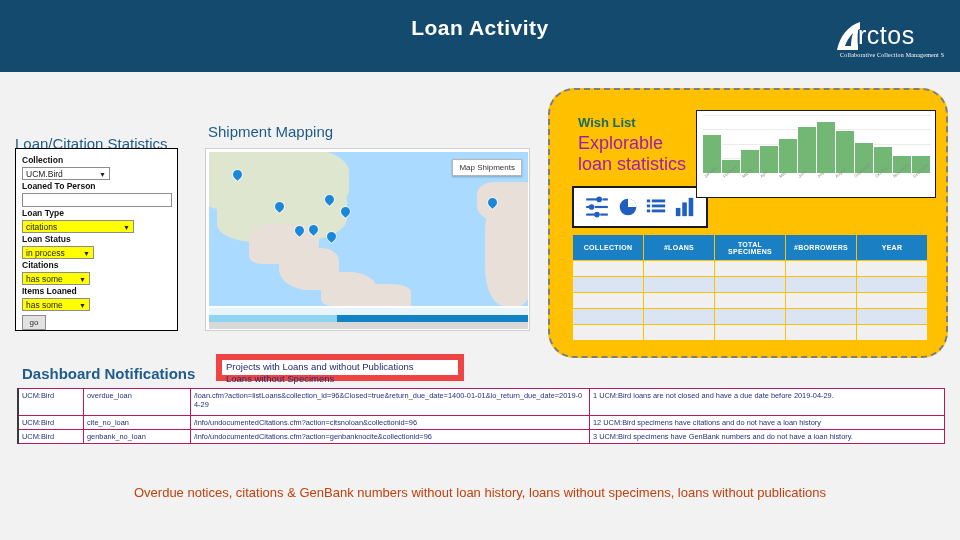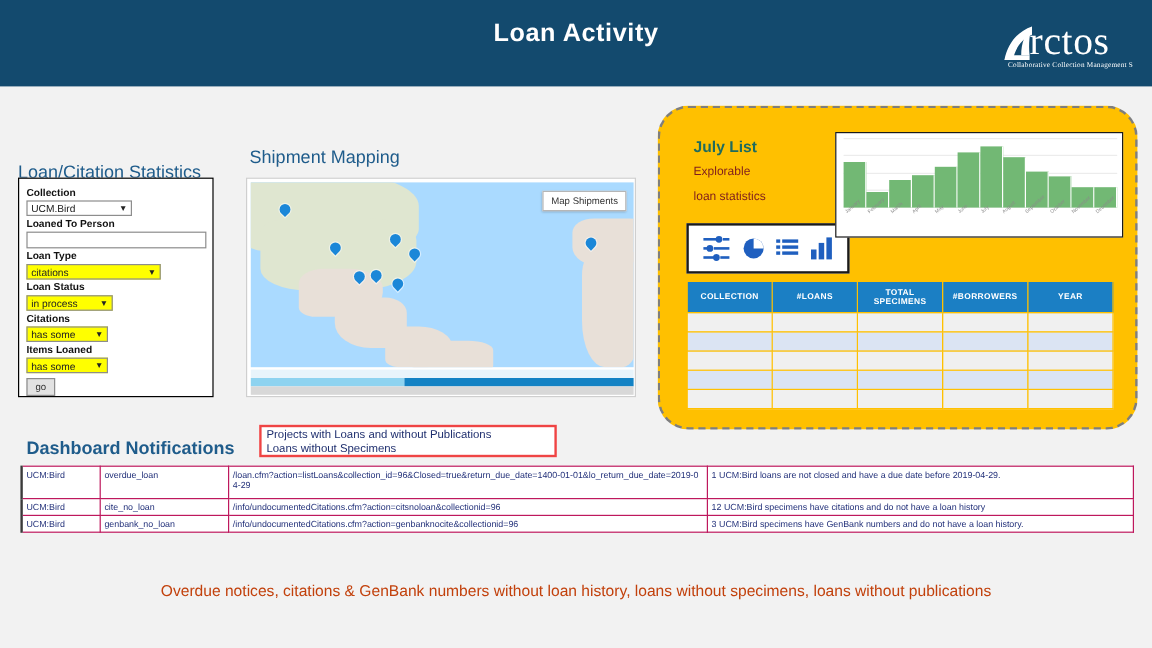--- a/index.html
+++ b/index.html
@@ -40,22 +40,22 @@
     text-align: left;
   }
   .logo-mark {
     position: absolute;
     left: 2px; top: 2px;
     width: 34px; height: 34px;
   }
   .logo-word {
     position: absolute;
     left: 26px; top: 2px;
-    font-family: Liberation Serif, serif;
-    font-size: 33px;
+    font-family: Liberation Sans, sans-serif;
+    font-size: 25px;
     letter-spacing: 0.5px;
     color: #ffffff;
     line-height: 30px;
   }
   .logo-tag {
     position: absolute;
     left: 8px; top: 34px;
     font-family: "Liberation Serif", serif;
     font-size: 6px;
     color: #ffffff;
@@ -205,22 +205,22 @@
     left: 28px; top: 22px;
     width: 120px;
   }
   .wish-title {
     font-size: 13px;
     color: #1f6b5e;
     font-weight: bold;
     line-height: 21px;
   }
   .wish-sub {
-    font-size: 10px;
-    color: #7f1d1d;
+    font-size: 18px;
+    color: #a21caf;
     line-height: 21px;
   }
   .icon-bar {
     position: absolute;
     left: 22px; top: 96px;
     width: 136px; height: 42px;
     background: #ffffff;
     border: 2px solid #1a1a1a;
     box-sizing: border-box;
     display: flex;
@@ -304,21 +304,21 @@
     background: #f0f0f0;
   }
   .wish-table tr.alt td { background: #dbe4f3; }
 
   
   .proj-box {
     position: absolute;
     left: 216px; top: 354px;
     width: 248px; height: 27px;
     background: #ffffff;
-    border: 2px solid #ef4444;
+    border: 6px solid #ef4444;
     box-sizing: border-box;
     padding: 1px 4px;
   }
   .proj-line {
     font-size: 9.5px;
     color: #1f2f6e;
     line-height: 12px;
     white-space: nowrap;
   }
 
@@ -441,21 +441,21 @@
     <div class="mt-row1"></div>
     <div class="mt-h1"></div>
     <div class="mt-h2"></div>
     <div class="mt-h3"></div>
     <div class="mt-body"></div>
   </div>
 </div>
 
 <div class="wish-panel">
   <div class="wish-text">
-    <div class="wish-title">July List</div>
+    <div class="wish-title">Wish List</div>
     <div class="wish-sub">Explorable</div>
     <div class="wish-sub">loan statistics</div>
   </div>
 
   <div class="icon-bar">
     <svg width="26" height="26" viewBox="0 0 24 24">
       <circle cx="14" cy="5" r="2.6" fill="#1f5fbf"></circle>
       <rect x="2" y="4" width="10" height="2" fill="#1f5fbf"></rect>
       <rect x="17" y="4" width="5" height="2" fill="#1f5fbf"></rect>
       <circle cx="7" cy="12" r="2.6" fill="#1f5fbf"></circle>

